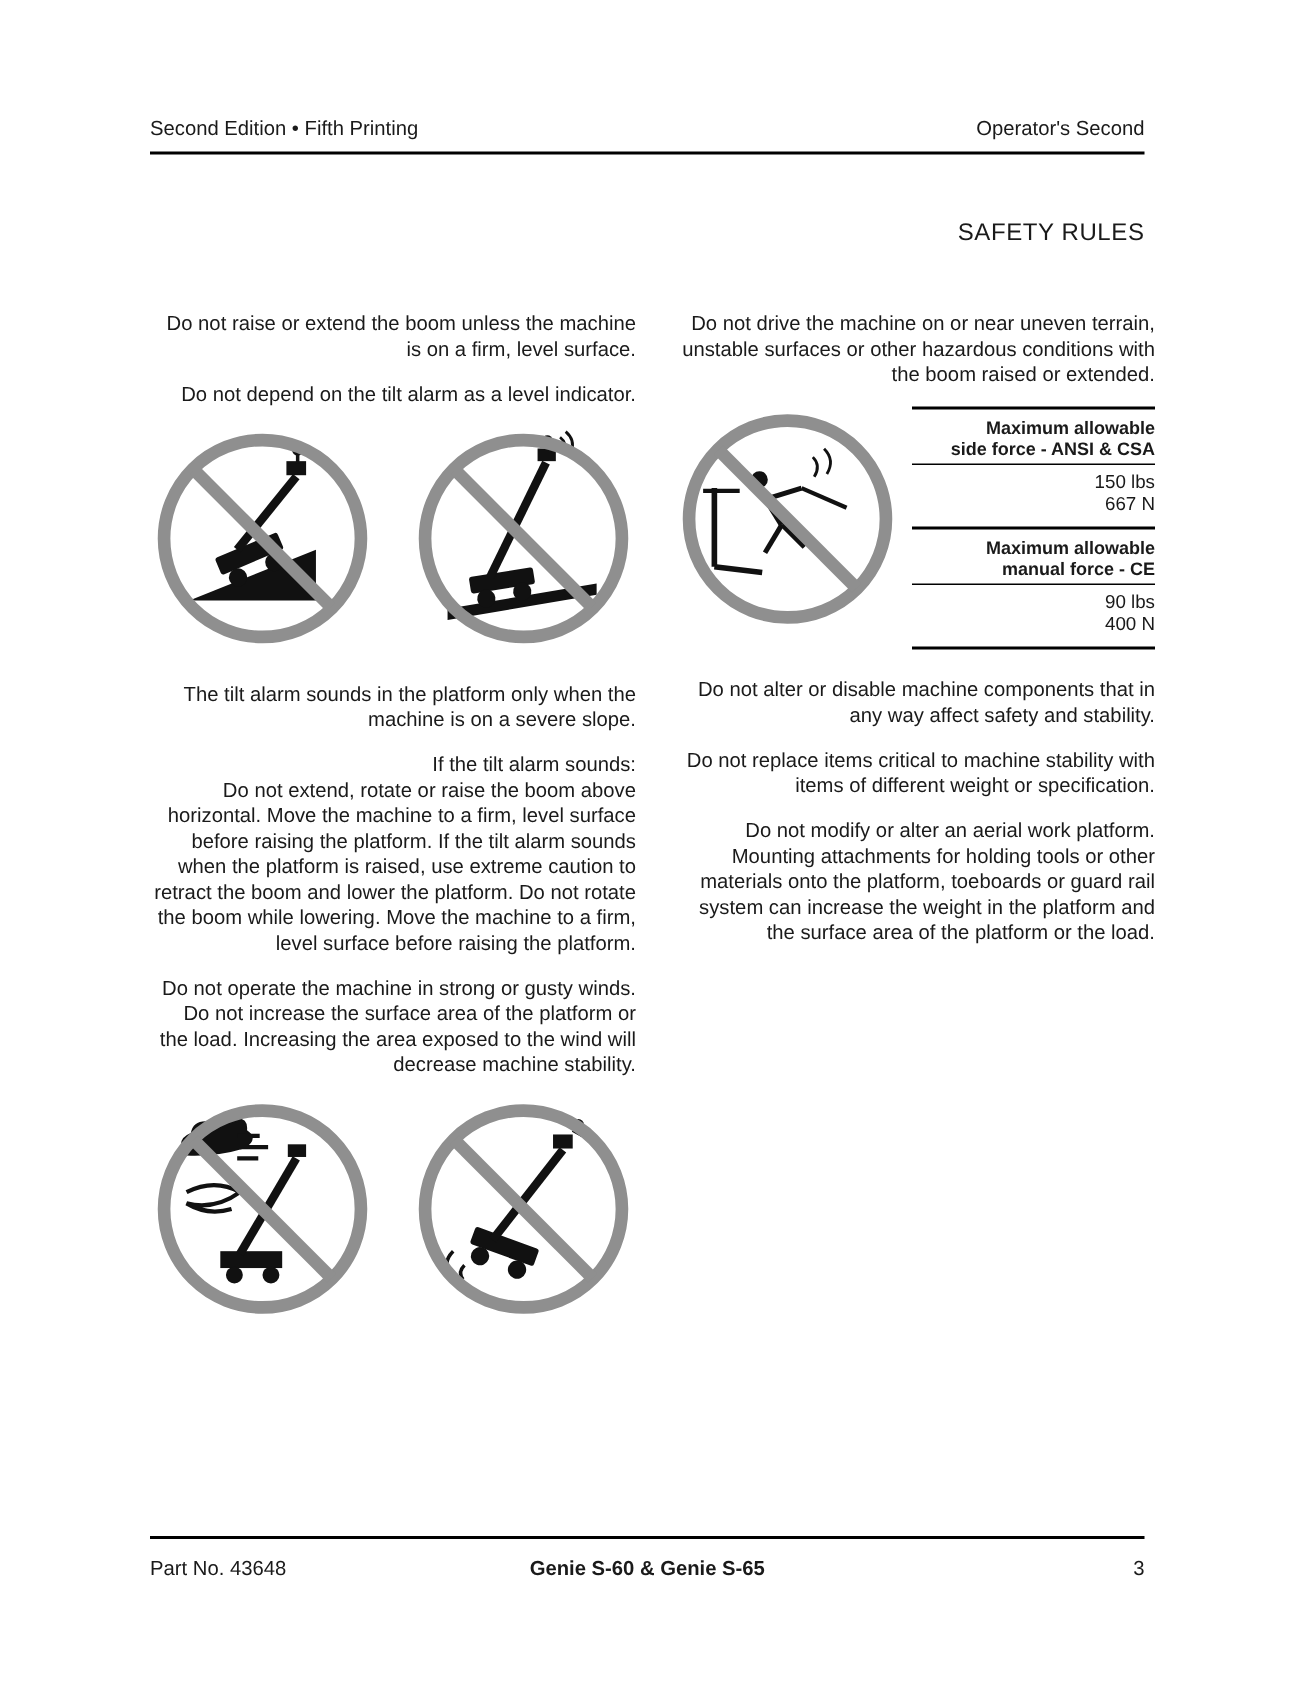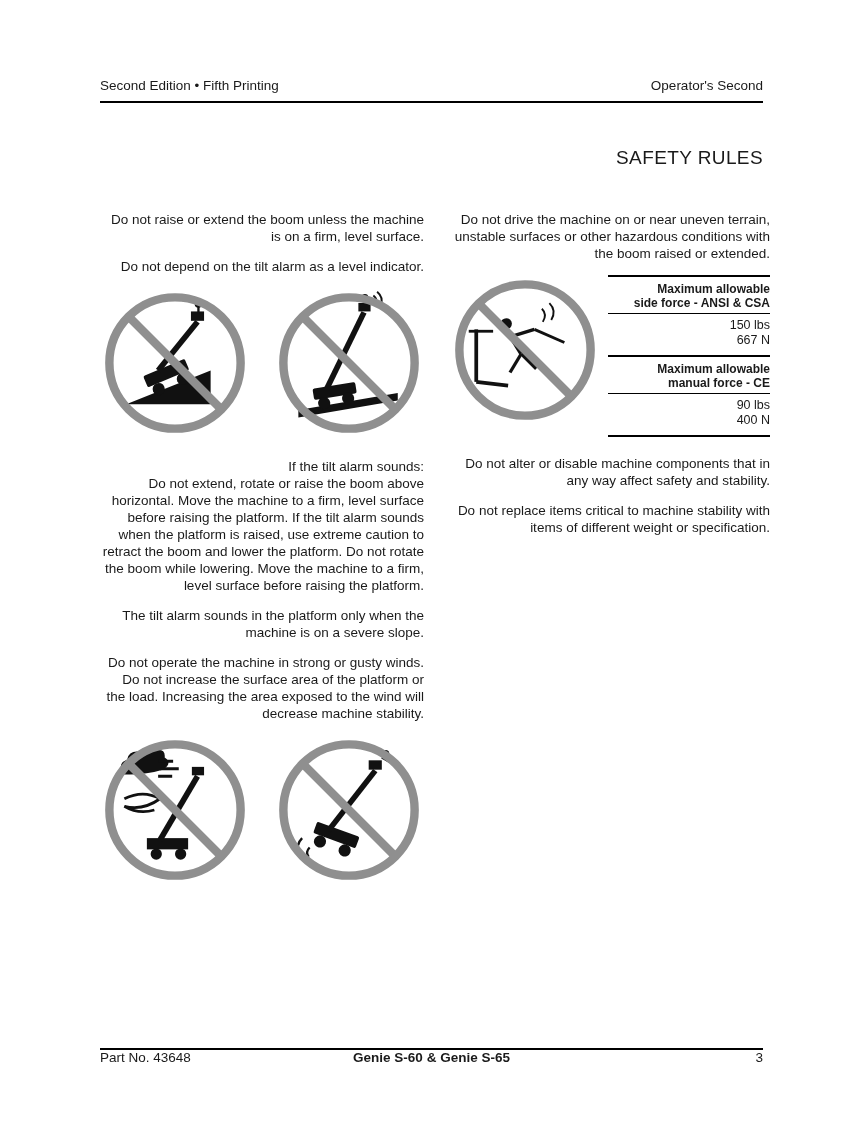--- a/index.html
+++ b/index.html
@@ -12,40 +12,40 @@
     overflow: hidden;
   }
   .page { position: absolute; inset: 0; padding: 78px 103px 0 100px; }
 
   .doc-header {
     display: flex; justify-content: space-between; align-items: flex-end;
     font-size: 13.5px; padding-bottom: 8px; border-bottom: 2px solid #000;
   }
 
   .section-title {
-    text-align: right; font-size: 19px; margin-top: 44px; letter-spacing: .4px;
+    text-align: right; font-size: 16px; margin-top: 44px; letter-spacing: .4px;
   }
 
   .columns { display: flex; gap: 26px; margin-top: 42px; text-align: right; }
   .col { flex: 1; font-size: 13.5px; line-height: 17px; }
   .col p { margin-bottom: 13px; }
 
   .icon-row { display: flex; gap: 24px; margin: 12px 0 20px; }
   .phs { width: 150px; height: 150px; display: block; }
 
   .force-block { display: flex; align-items: flex-start; margin: 4px 0 18px; }
   .force-table { width: 162px; margin-left: 8px; margin-top: 0; }
   .ft-section { border-top: 2px solid #000; }
   .ft-heading { font-weight: bold; font-size: 12px; line-height: 14px; padding: 5px 0 3px; border-bottom: 1px solid #000; }
   .ft-values { font-size: 12.5px; line-height: 15px; padding: 4px 0 7px; }
   .ft-bottom { border-top: 2px solid #000; }
 
   .doc-footer {
-    position: absolute; left: 100px; right: 103px; top: 1048px;
-    border-top: 2px solid #000; padding-top: 0;
+    position: absolute; left: 100px; right: 103px; top: 1024px;
+    border-top: 2px solid #000; padding-top: 12px;
     display: flex; font-size: 13.5px;
   }
   .doc-footer .part { flex: 1; text-align: left; }
   .doc-footer .model { flex: 1.4; text-align: center; font-weight: bold; }
   .doc-footer .page-num { flex: 1; text-align: right; }
 </style>
 </head>
 <body>
 
 <div class="page">
@@ -93,26 +93,26 @@
             <line x1="56" y1="108" x2="96" y2="26" stroke-width="6"></line>
             <rect x="90" y="16" width="13" height="9" stroke="none"></rect>
             <circle cx="97" cy="10" r="3.5" stroke="none"></circle>
             <path d="M106,8 q5,4 3,10 M110,4 q7,6 4,14" fill="none" stroke-width="2"></path>
           </g>
           <circle cx="80" cy="80" r="70" fill="none" stroke="#8f8f8f" stroke-width="9"></circle>
           <line x1="31" y1="31" x2="129" y2="129" stroke="#8f8f8f" stroke-width="9"></line>
         </svg>
       </div>
 
+      <p>The tilt alarm sounds in the platform only when the machine is on a severe slope.</p>
+
       <p>
         <span>If the tilt alarm sounds:</span><br>
         <span>Do not extend, rotate or raise the boom above horizontal. Move the machine to a firm, level surface before raising the platform. If the tilt alarm sounds when the platform is raised, use extreme caution to retract the boom and lower the platform. Do not rotate the boom while lowering. Move the machine to a firm, level surface before raising the platform.</span>
       </p>
-
-      <p>The tilt alarm sounds in the platform only when the machine is on a severe slope.</p>
 
       <p>Do not operate the machine in strong or gusty winds. Do not increase the surface area of the platform or the load. Increasing the area exposed to the wind will decrease machine stability.</p>
 
       <div class="icon-row">
 
         <svg class="phs" viewBox="0 0 160 160">
           <g fill="#111" stroke="#111">
             <path d="M26,42 q-9,-11 3,-16 q2,-10 14,-8 q6,-8 16,-2 q11,-2 10,8 q9,6 -2,13 q-20,6 -41,5 z" stroke="none"></path>
             <path d="M62,28 h16 M64,36 h20 M62,44 h15" fill="none" stroke-width="3"></path>
             <path d="M26,68 q20,-10 38,0 q-18,13 -38,8 q15,9 32,4" fill="none" stroke-width="3"></path>
@@ -188,20 +188,21 @@
               <span>90 lbs</span><br>
               <span>400 N</span>
             </div>
           </div>
           <div class="ft-bottom"></div>
         </div>
       </div>
 
       <p>Do not alter or disable machine components that in any way affect safety and stability.</p>
       <p>Do not replace items critical to machine stability with items of different weight or specification.</p>
+      <p>Do not modify or alter an aerial work platform. Mounting attachments for holding tools or other materials onto the platform, toeboards or guard rail system can increase the weight in the platform and the surface area of the platform or the load.</p>
     </div>
 
   </div>
 </div>
 
 <div class="doc-footer">
   <span class="part">Part No. 43648</span>
   <span class="model">Genie S-60 &amp; Genie S-65</span>
   <span class="page-num">3</span>
 </div>

